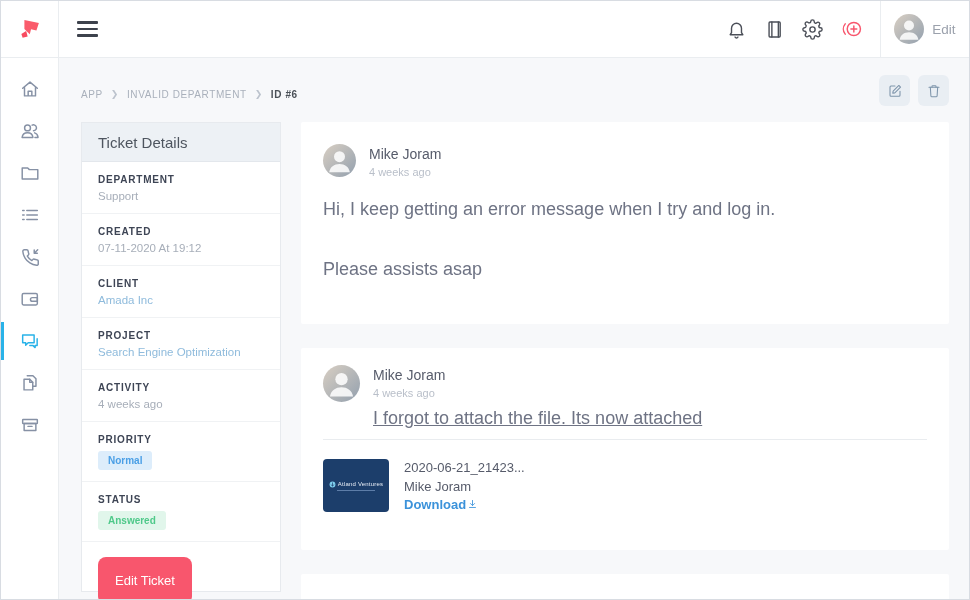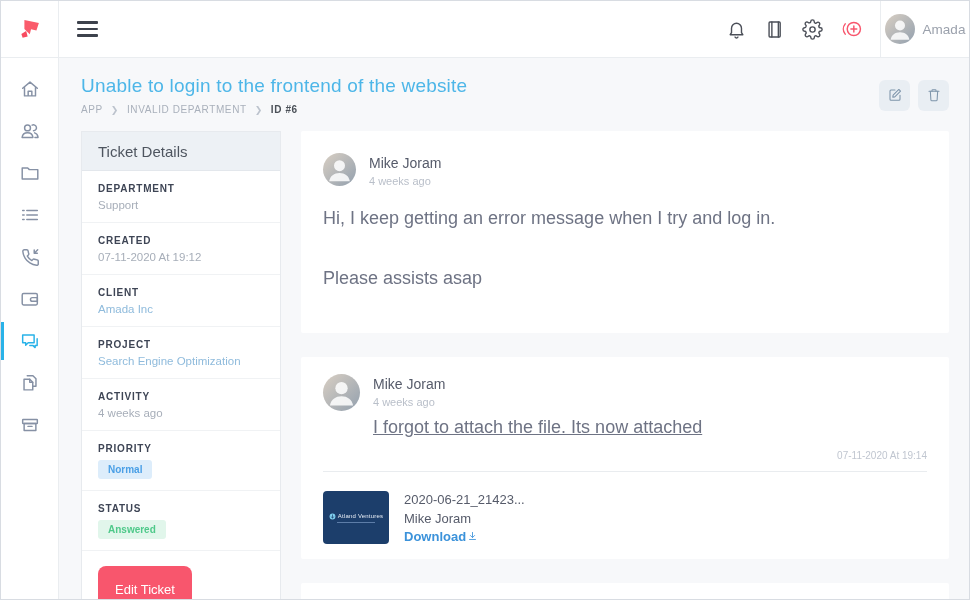--- a/index.html
+++ b/index.html
@@ -128,21 +128,21 @@
         </svg>
       </button>
     </div>
     <div class="user-box">
       <span class="avatar av30">
         <svg width="30" height="30" viewBox="0 0 24 24">
           <circle cx="12" cy="9.2" r="4" fill="#fff" opacity=".85"></circle>
             <path d="M4.5 20.5c.6-3.8 3.6-6 7.5-6s6.9 2.2 7.5 6z" fill="#fff" opacity=".85"></path>
         </svg>
       </span>
-      <span class="user-name">Amada</span>
+      <span class="user-name">Edit</span>
     </div>
   </header>
 
   <nav class="sidebar">
     <div class="side-item">
       <svg class="icn" width="22" height="22" viewBox="0 0 24 24">
         <path d="M4 11.2 12 4.5l8 6.7M6 9.8v9.7h12V9.8M10 19.5v-5h4v5"></path>
       </svg>
     </div>
     <div class="side-item">
@@ -194,21 +194,20 @@
           <path d="M5.6 10.4h12.8V18H5.6z"></path>
           <path d="M9.8 13.5h4.4"></path>
       </svg>
     </div>
   </nav>
 
   <main class="main">
 
     <div class="page-head">
       <div>
-        <h1 class="page-title">Unable to login to the frontend of the website</h1>
         <div class="breadcrumb">
           <span class="crumb">APP</span>
           <span class="crumb-sep">❯</span>
           <span class="crumb">INVALID DEPARTMENT</span>
           <span class="crumb-sep">❯</span>
           <span class="crumb current">ID #6</span>
         </div>
       </div>
       <div class="head-actions">
         <button class="hbtn">
@@ -291,21 +290,20 @@
                 <circle cx="12" cy="9.2" r="4" fill="#fff" opacity=".85"></circle>
                   <path d="M4.5 20.5c.6-3.8 3.6-6 7.5-6s6.9 2.2 7.5 6z" fill="#fff" opacity=".85"></path>
               </svg>
             </span>
             <div class="m-right">
               <div class="m-author">Mike Joram</div>
               <div class="m-time">4 weeks ago</div>
               <p class="m-line">I forgot to attach the file. Its now attached</p>
             </div>
           </div>
-          <div class="m-stamp">07-11-2020 At 19:14</div>
           <hr class="m-div">
           <div class="attach">
             <div class="thumb">
               <div class="thumb-row">
                 <svg width="7" height="7" viewBox="0 0 24 24">
                   <circle cx="12" cy="12" r="10" fill="#7fd1f0"></circle>
                     <path d="M12 5v14M6 12c2 4 10 4 12 0" stroke="#1c3e6b" stroke-width="2.4" fill="none"></path>
                 </svg>
                 <span class="thumb-text">Atland Ventures</span>
               </div>

